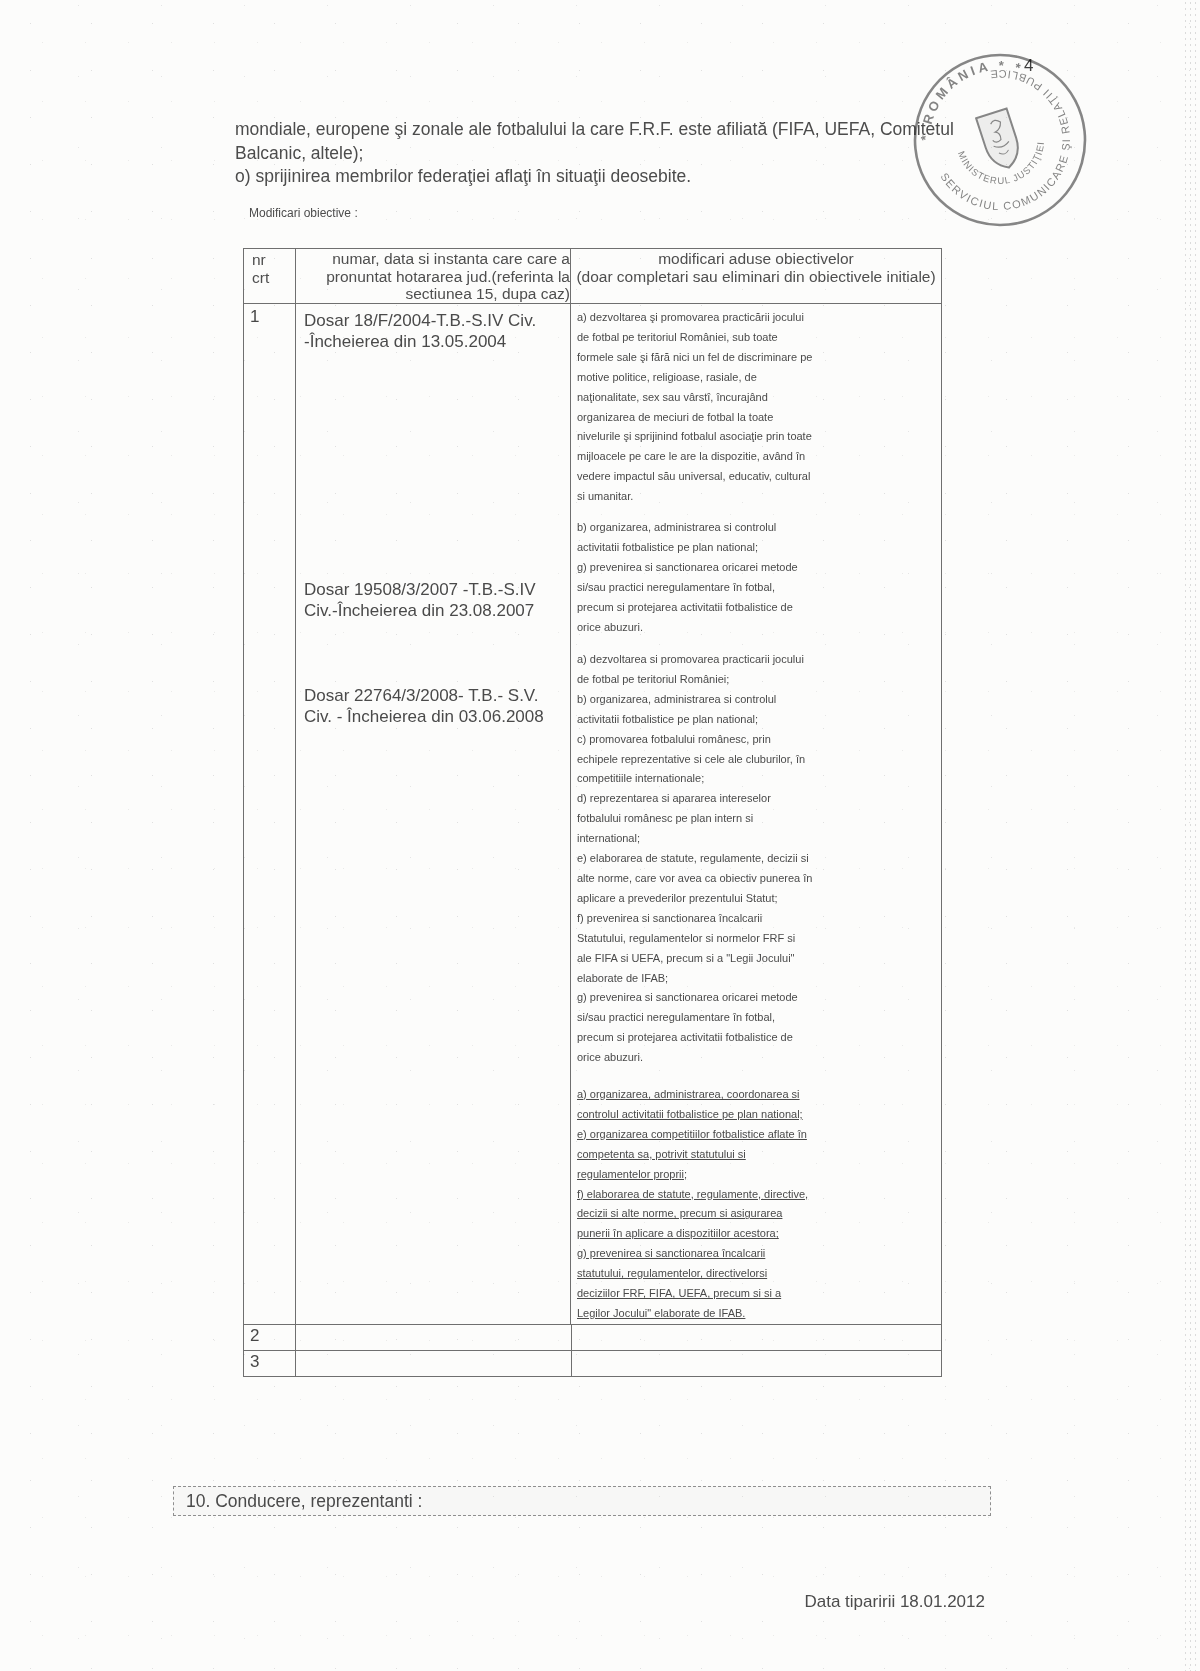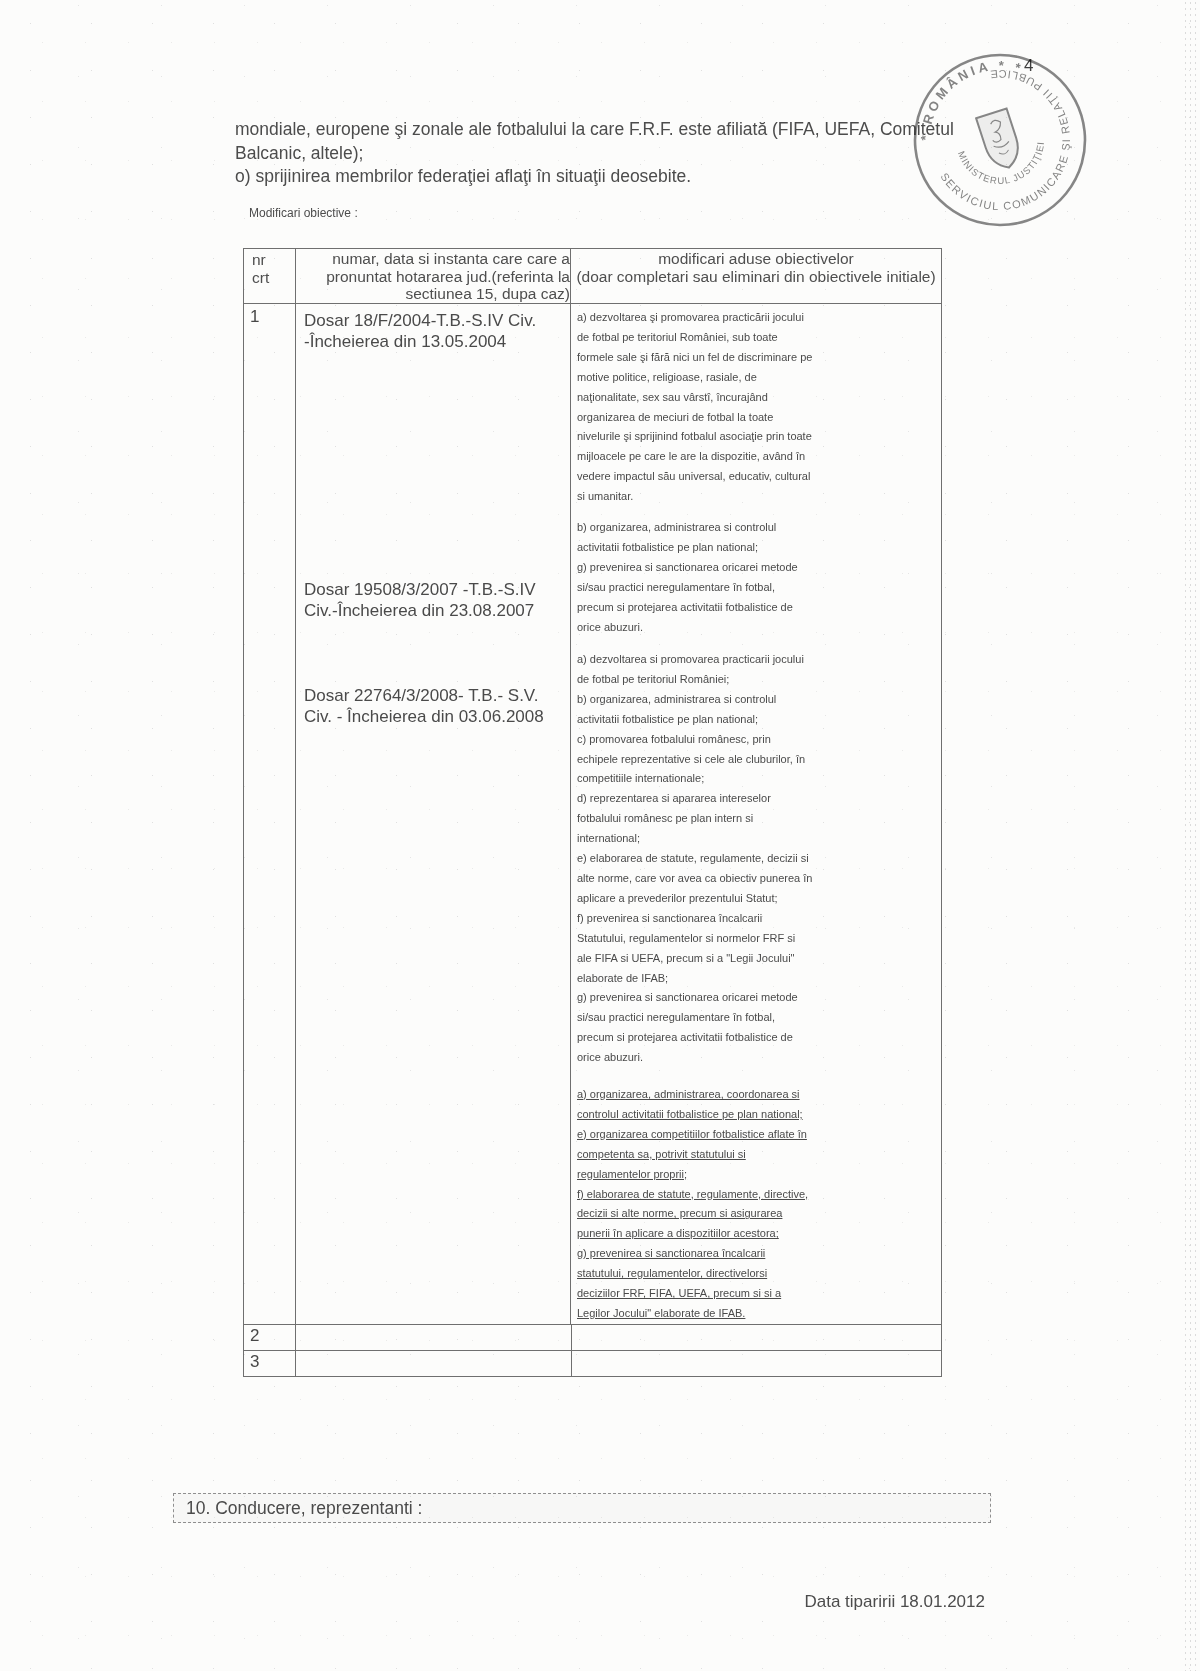--- a/index.html
+++ b/index.html
@@ -57,21 +57,21 @@
   .d1 { top:6px; }   .o1 { top:4px; }
   .d2 { top:231px;margin-top:44px; } .o2 { top:214px; }
   .d3 { top:381px; } .o3 { top:346px; }
   .d4 { top:785px; } .o4 { top:781px;text-decoration:underline; }
   .trow-empty { display:flex; height:25px; border-top:1px solid #6f6f6f; }
   .trow-empty .td-nr { padding-top:1px; }
   .trow-empty .mid { width:275px; border-right:1px solid #6f6f6f; }
   
   .conducere-box {
     position:absolute; left:173px; top:1486px; width:818px; height:30px;
-    border:1px dashed #8f8f8f; background:rgba(120,120,120,0.035); box-sizing:border-box;margin-top:7px;
+    border:1px dashed #8f8f8f; background:rgba(120,120,120,0.035); box-sizing:border-box;
   }
   .conducere-box span { display:block; padding:4px 0 0 12px; font-size:17.5px; color:#4a4a4a; }
   
   .footer-left  { position:absolute; left:145px; top:1671px; font-size:17px; color:#4c4c4c; }
   .footer-right { position:absolute; right:215px; top:1592px; font-size:17px; color:#4c4c4c; }
   
   .stamp {
     position:absolute; left:900px; top:40px; width:200px; height:200px;
     mix-blend-mode:multiply; opacity:.82;
   }

